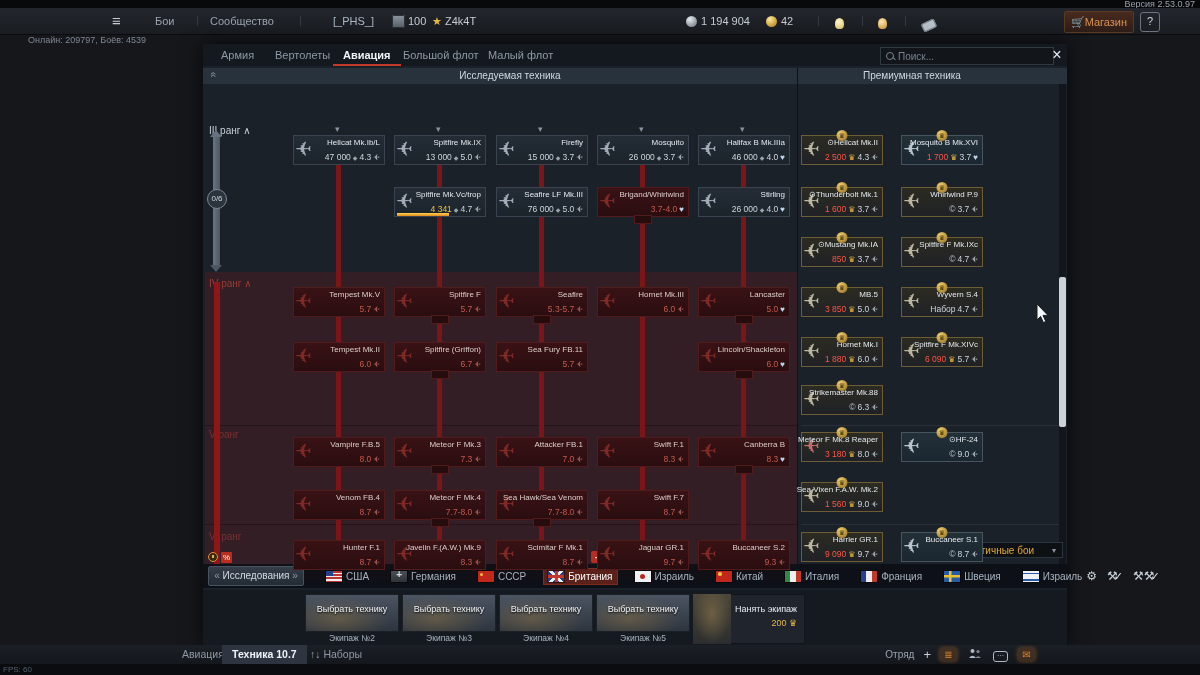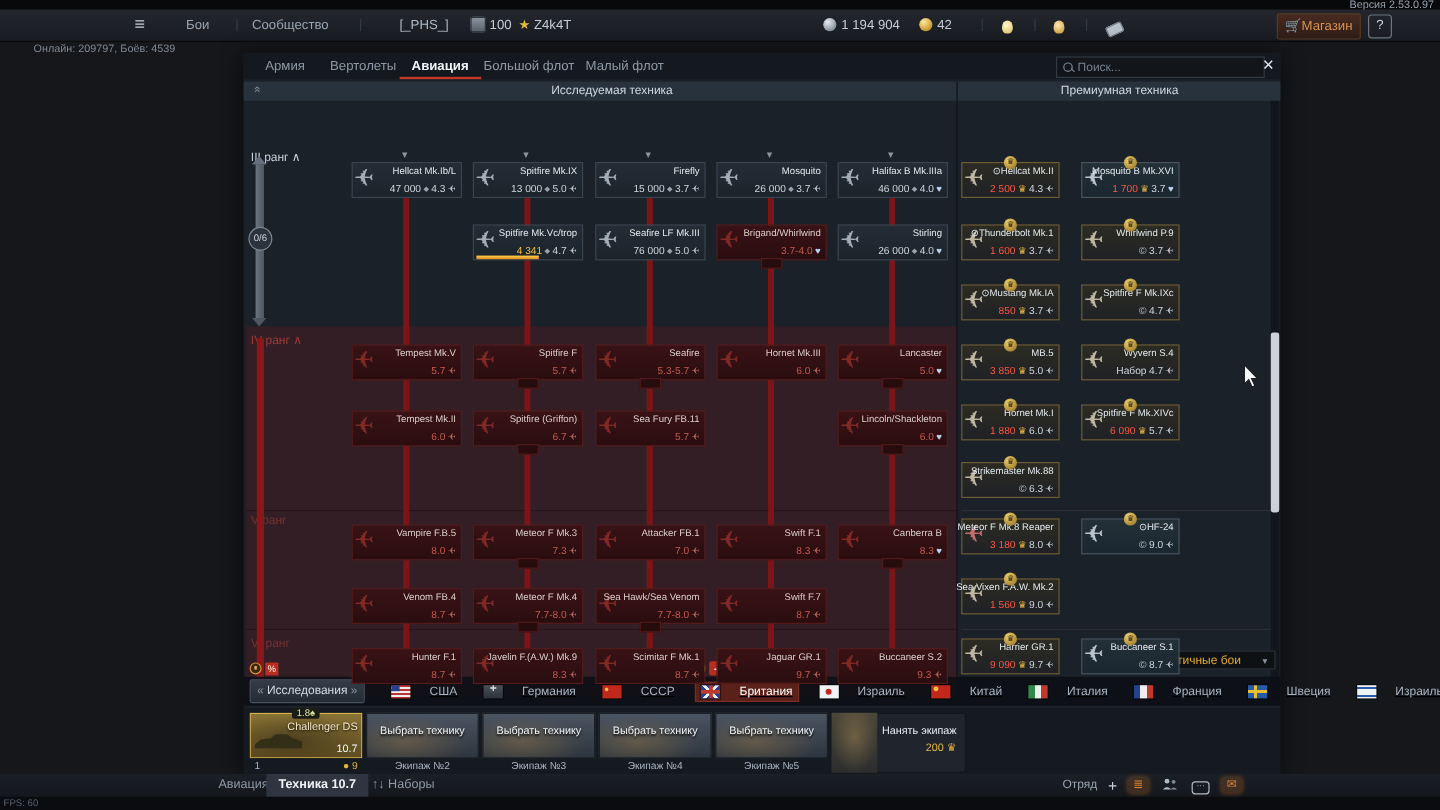--- a/index.html
+++ b/index.html
@@ -110,21 +110,21 @@
   .mini-badges{position:absolute;top:507px;height:12px;display:flex;gap:3px;align-items:center;}
   .clock-ic{width:10px;height:10px;border-radius:50%;border:1.5px solid #e0912e;position:relative;box-sizing:border-box;background:#3a2a10;}
   .clock-ic::after{content:'';position:absolute;left:3px;top:1.5px;width:1.5px;height:3.5px;background:#e0b060;}
   .pct-ic{width:11px;height:11px;background:#b92d20;color:#ffe;font-size:8px;line-height:11px;text-align:center;border-radius:1px;}
   .sale-pill{background:#b92d20;color:#fff;font-size:8.5px;font-weight:bold;line-height:12px;padding:0 4px;border-radius:2px;}
   .nationrow{position:absolute;left:0;top:520px;width:864px;height:24px;background:rgba(11,15,20,.88);display:flex;align-items:center;}
   .research-btn{margin-left:5px;width:94px;height:18px;background:linear-gradient(#343d48,#232b34);border:1px solid #48525e;
     color:#d3dae2;font-size:10px;line-height:18px;text-align:center;border-radius:2px;flex:0 0 auto;}
   .research-btn .rc{color:#8b97a4;}
   .nations{display:flex;align-items:center;gap:14px;margin-left:18px;flex:1 1 auto;}
-  .nation{display:flex;align-items:center;gap:16px;position:relative;padding:2px 4px;text-decoration:underline;}
+  .nation{display:flex;align-items:center;gap:4px;position:relative;padding:2px 4px;}
   .nation .nlabel{font-size:10px;color:#a8b3bf;white-space:nowrap;}
   .nation.active{background:#5a211a;box-shadow:0 0 0 1px #7c2c20;}
   .nation.active .nlabel{color:#fff;}
   .flag{position:relative;width:16px;height:11px;flex:0 0 auto;box-shadow:0 0 0 1px rgba(0,0,0,.45);overflow:hidden;}
   .f-us{background:repeating-linear-gradient(180deg,#b33 0 1.6px,#eee 1.6px 3.2px);}
   .f-us::after{content:'';position:absolute;left:0;top:0;width:7px;height:5px;background:#27408b;}
   .f-de{background:linear-gradient(#4a4f55,#2e3338);}
   .f-de::after{content:'+';position:absolute;left:0;top:-2px;width:16px;text-align:center;color:#d8dde2;font-size:10px;font-weight:bold;}
   .f-su{background:#c2271b;}
   .f-su::after{content:'';position:absolute;left:2px;top:2px;width:3px;height:3px;background:#f0c040;border-radius:50%;}
@@ -230,21 +230,21 @@
       <div class="search-box">
         <span class="mag"></span>
         <span>Поиск...</span>
       </div>
       <div class="win-close">×</div>
     </div>
 
     <div class="colheads">
       <span class="dblchev">«</span>
       <span class="colhead" style="left:20px;width:574px;">Исследуемая техника</span>
-      <span class="colhead" style="left:600px;width:260px;">Премиумная техника</span>
+      <span class="colhead" style="left:579px;width:260px;">Премиумная техника</span>
     </div>
     <div class="vdiv"></div>
 
     <div class="treearea" id="treearea">
       <div class="redzone"></div>
       <div class="zone-line" style="top:341px;"></div>
       <div class="zone-line" style="top:440px;"></div>
       <span class="rank-label blue" style="top:41px;"><span>III ранг</span> ∧</span>
       <span class="rank-label red" style="top:194px;"><span>IV ранг</span> ∧</span>
       <span class="rank-label red" style="top:345px;opacity:.55;">V ранг</span>
@@ -779,32 +779,20 @@
           </div>
         </div>
       <div class="wrench-icons">
         <span>⚙</span>
         <span>⚒<span class="chk">✓</span></span>
         <span>⚒⚒<span class="chk">✓</span></span>
       </div>
     </div>
 
     <div class="crewstrip" id="crewstrip">
-        <div class="crewslot sel" style="left: 5px;">
-          <div class="sel-badge">1.8♠</div>
-          <div class="slot-main">
-            <div class="tank-sil"></div>
-            <div class="veh-name">Challenger DS</div>
-            <div class="veh-br">10.7</div>
-          </div>
-          <div class="slot-foot">
-            <span>1</span>
-            <span class="foot-ge">● 9</span>
-          </div>
-        </div>
         <div class="crewslot" style="left: 102px;">
           <div class="slot-main">
             <div class="slot-title">Выбрать технику</div>
           </div>
           <div class="slot-foot">Экипаж №2</div>
         </div>
         <div class="crewslot" style="left: 199px;">
           <div class="slot-main">
             <div class="slot-title">Выбрать технику</div>
           </div>

